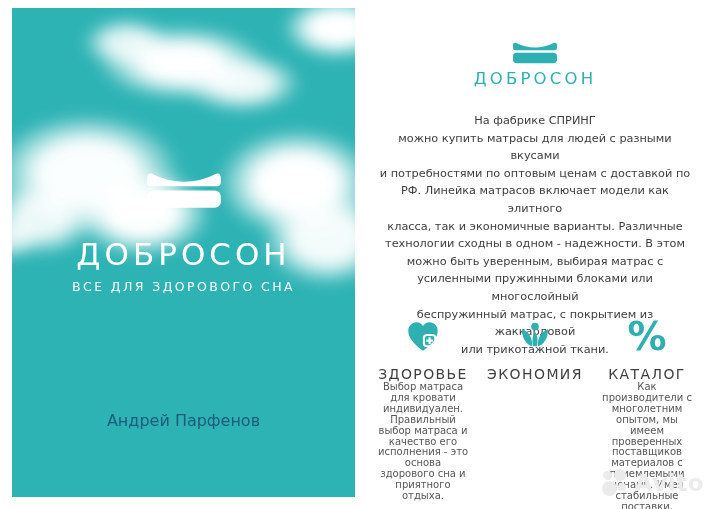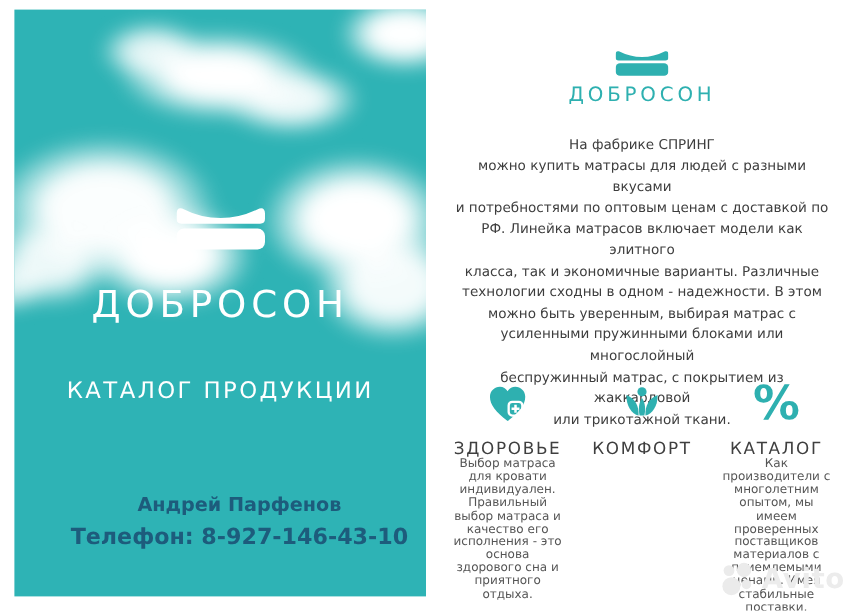--- a/index.html
+++ b/index.html
@@ -21,21 +21,21 @@
             radial-gradient(ellipse 80px 55px at 310px 200px, #fff 50%, rgba(255,255,255,0) 100%),
             radial-gradient(ellipse 65px 48px at 340px 255px, rgba(255,255,255,.95) 50%, rgba(255,255,255,0) 100%),
             radial-gradient(ellipse 55px 32px at 350px 45px, #fff 48%, rgba(255,255,255,0) 100%),
             radial-gradient(ellipse 35px 22px at 20px 255px, rgba(255,255,255,.75) 45%, rgba(255,255,255,0) 100%);}
   .left-content{position:absolute;left:0;top:0;width:100%;height:100%;text-align:center;color:#fff;}
   .logo-white{position:absolute;left:50%;top:163px;transform:translateX(-50%);}
   .brand-left{position:absolute;left:0;width:100%;top:228px;font-size:31px;
               letter-spacing:4px;font-weight:400;}
   .tagline{position:absolute;left:0;width:100%;top:271px;font-size:12.5px;letter-spacing:2.4px;}
   .catalog{position:absolute;left:0;width:100%;top:307px;font-size:19px;letter-spacing:2px;}
-  .contact{position:absolute;left:16px;width:100%;top:403px;color:#1d5c7c;font-weight:bold;}
+  .contact{position:absolute;left:0;width:100%;top:403px;color:#1d5c7c;font-weight:normal;}
   .contact-name{font-size:16px;margin-bottom:7px;}
   .contact-phone{font-size:18.5px;}
 
   
   .right-panel{position:absolute;left:370px;top:0;width:330px;height:509px;text-align:center;}
   .logo-teal{position:absolute;left:50%;top:41px;transform:translateX(-50%);}
   .brand-right{position:absolute;left:0;width:100%;top:69px;font-size:16.5px;
                letter-spacing:3.2px;color:#2eb0b0;}
   .intro{position:absolute;left:50%;top:112px;transform:translateX(-50%);width:316px;margin:0;
          font-size:11.3px;line-height:17.6px;color:#3d3d3d;white-space:pre-line;}
@@ -62,24 +62,23 @@
 <div class="page">
 
   <div class="left-panel">
     <div class="clouds"></div>
     <div class="left-content">
       <svg class="logo-white" width="74" height="43" viewBox="0 0 72 42">
         <path fill="#ffffff" d="M4,15 Q0,15 0,11 L0,7 Q0,1.5 4.5,2.6 Q20,10.5 36,10.5 Q52,10.5 67.5,2.6 Q72,1.5 72,7 L72,11 Q72,15 68,15 Z"></path>
         <rect fill="#ffffff" x="0" y="19" width="72" height="17" rx="6"></rect>
       </svg>
       <div class="brand-left">ДОБРОСОН</div>
-      <div class="catalog">КАТАЛОГ ПРОДУКЦИИ</div>
+      <div class="tagline">ВСЕ ДЛЯ ЗДОРОВОГО СНА</div>
       <div class="contact">
         <div class="contact-name">Андрей Парфенов</div>
-        <div class="contact-phone">Телефон: 8-927-146-43-10</div>
       </div>
     </div>
   </div>
 
   <div class="right-panel">
     <svg class="logo-teal" width="44" height="26" viewBox="0 0 72 42">
       <path fill="#2eb0b0" d="M4,15 Q0,15 0,11 L0,7 Q0,1.5 4.5,2.6 Q20,10.5 36,10.5 Q52,10.5 67.5,2.6 Q72,1.5 72,7 L72,11 Q72,15 68,15 Z"></path>
       <rect fill="#2eb0b0" x="0" y="19" width="72" height="17" rx="6"></rect>
     </svg>
     <div class="brand-right">ДОБРОСОН</div>
@@ -117,21 +116,21 @@
 
       <div class="feature">
         <div class="f-icon">
           <svg width="34" height="34" viewBox="0 0 24 24">
             <circle fill="#2eb0b0" cx="12" cy="4.6" r="2.7"></circle>
             <path fill="#2eb0b0" d="M12,8.2 C10.2,11 9.7,14.5 10.6,18.6 L13.4,18.6 C14.3,14.5 13.8,11 12,8.2 Z"></path>
             <path fill="#2eb0b0" d="M2.8,6.4 C2.8,13 5.8,17.4 10,18.6 C10.2,12.4 7.9,8.4 2.8,6.4 Z"></path>
             <path fill="#2eb0b0" d="M21.2,6.4 C21.2,13 18.2,17.4 14,18.6 C13.8,12.4 16.1,8.4 21.2,6.4 Z"></path>
           </svg>
         </div>
-        <div class="f-label">КОМФОРТ</div>
+        <div class="f-label">ЭКОНОМИЯ</div>
       </div>
 
       <div class="feature">
         <div class="f-icon">
           <div class="pct">%</div>
         </div>
         <div class="f-label">КАТАЛОГ</div>
         <div class="f-text">Как производители с
 многолетним опытом, мы имеем
 проверенных поставщиков

